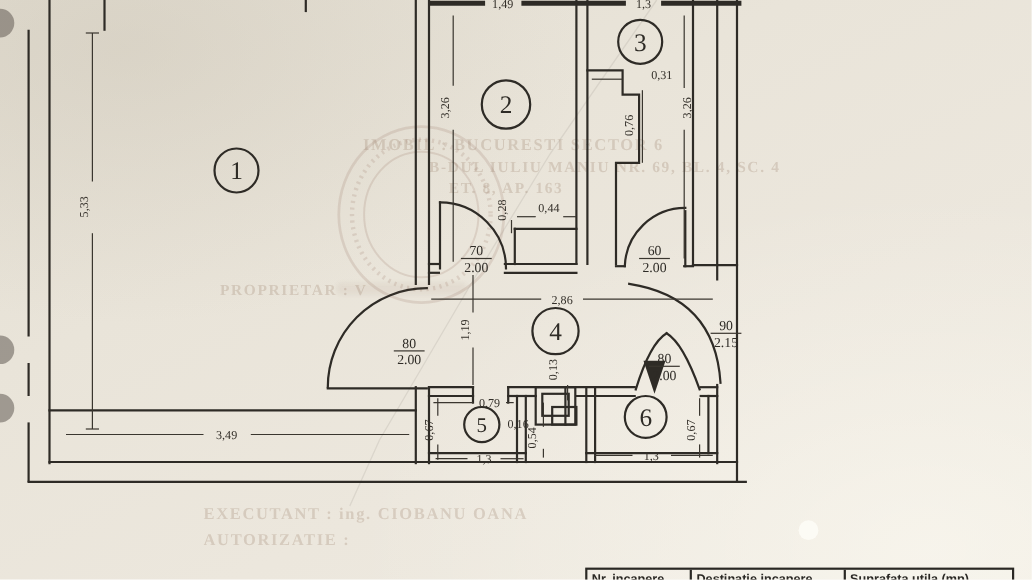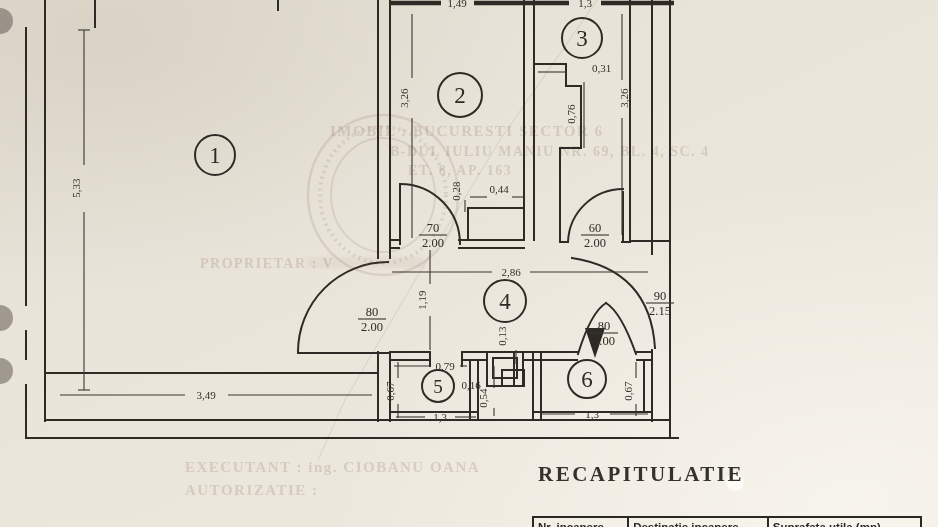--- a/index.html
+++ b/index.html
@@ -250,21 +250,20 @@
     <text class="rn-s" x="438" y="393" text-anchor="middle">5</text>
     <circle class="wall" cx="587" cy="379" r="19"></circle>
     <text class="rn" x="587" y="387" text-anchor="middle">6</text>
   </g>
 
   <circle cx="735" cy="482" r="9" fill="#fdfcf6" opacity=".9"></circle>
 </svg>
 
 <div class="smudge"></div>
 
-<div class="recap-title">RECAPITULATIE</div>
 
 <div class="recap-table">
   <div class="recap-cell c1">Nr. incapere</div>
   <div class="recap-cell c2">Destinatie incapere</div>
   <div class="recap-cell c3">Suprafata utila (mp)</div>
 </div>
 
 </div>
 
 </body></html>

